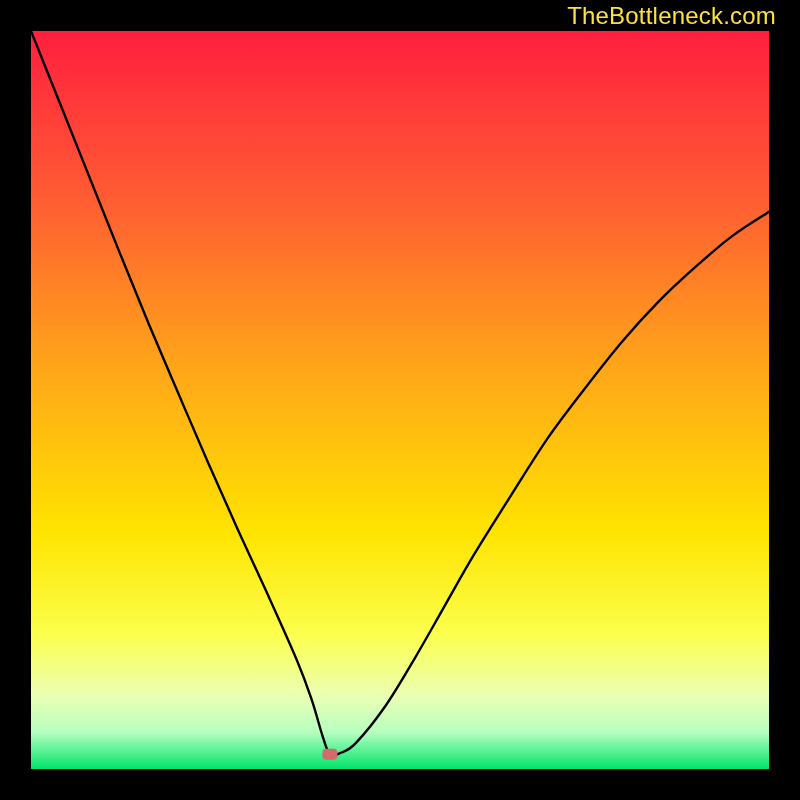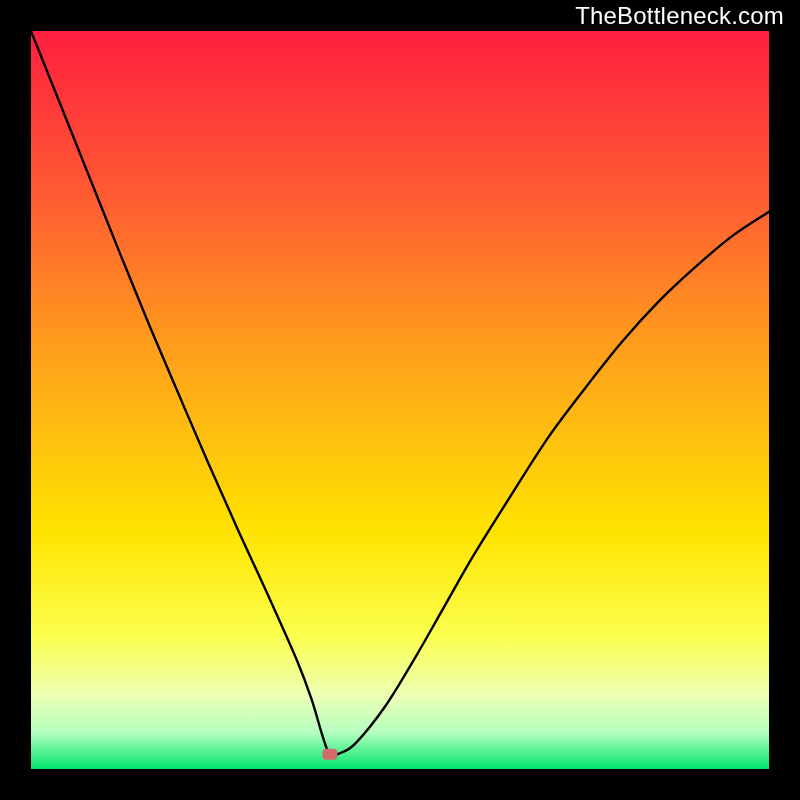--- a/index.html
+++ b/index.html
@@ -13,22 +13,22 @@
   }
   .frame {
     position: relative;
     width: 800px;
     height: 800px;
     background: #000000;
   }
   .watermark {
     position: absolute;
     top: 2px;
-    right: 16px;
-    color: #ffffff;
+    right: 24px;
+    color: #fde047;
     font-size: 24px;
     font-weight: 500;
     letter-spacing: 0.2px;
   }
   svg.plot {
     position: absolute;
     left: 31px;
     top: 31px;
     width: 738px;
     height: 738px;

